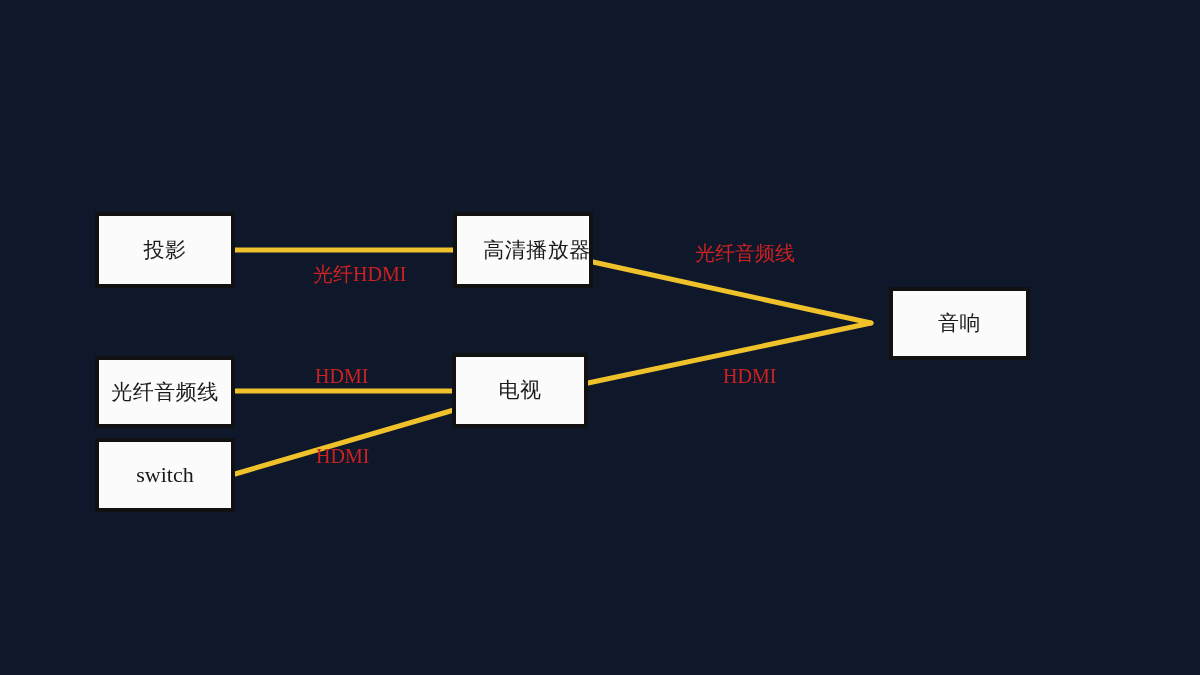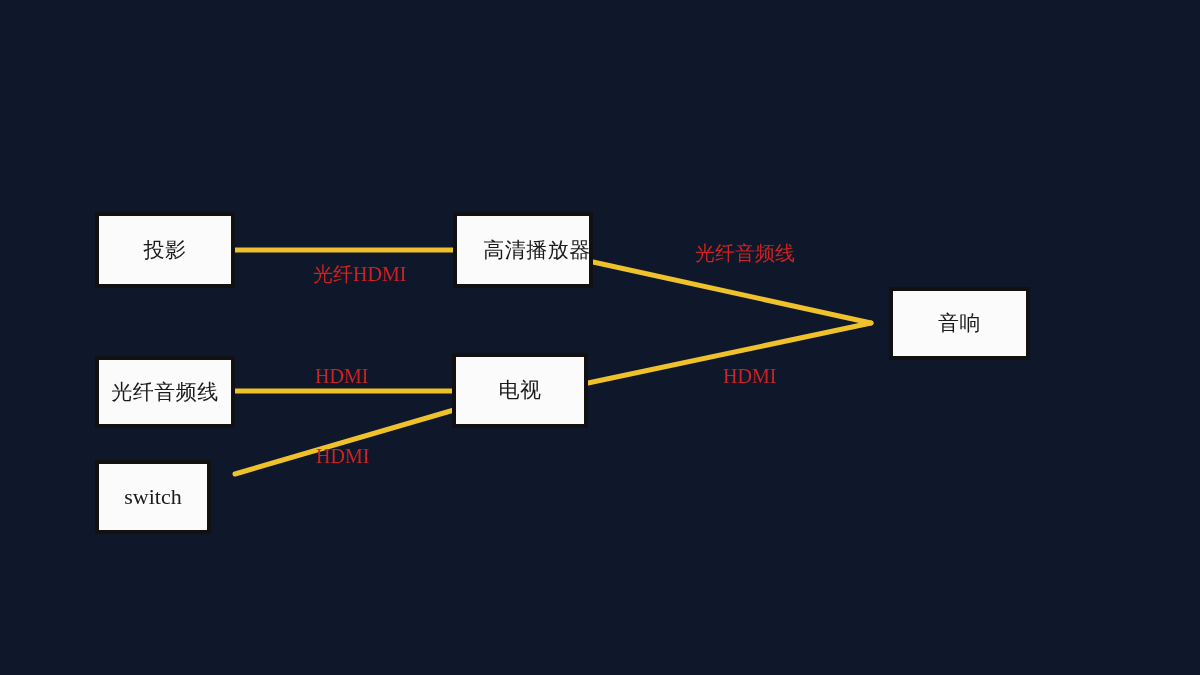--- a/index.html
+++ b/index.html
@@ -59,21 +59,21 @@
     line-height: 1;
     z-index: 4;
   }
 
   
   #node-projector   { left: 95px;  top: 212px; width: 140px; height: 76px; }
   #node-hdplayer    { left: 453px; top: 212px; width: 140px; height: 76px; padding-left: 28px; }
   #node-speaker     { left: 869px; top: 287px; width: 141px; height: 73px; margin-left: 20px; }
   #node-tvbox       { left: 95px;  top: 356px; width: 140px; height: 72px; }
   #node-tv          { left: 452px; top: 353px; width: 136px; height: 75px; }
-  #node-switch      { left: 95px;  top: 460px; width: 116px; height: 74px; }
+  #node-switch      { left: 95px;  top: 438px; width: 140px; height: 74px; }
 
   
   #label-fiber-hdmi    { left: 313px; top: 220px; margin-top: 44px; }
   #label-fiber-audio   { left: 695px; top: 243px; }
   #label-hdmi-tvbox    { left: 315px; top: 366px; }
   #label-hdmi-switch   { left: 316px; top: 446px; }
   #label-hdmi-tv-spk   { left: 723px; top: 366px; }
 </style>
 </head>
 <body>

